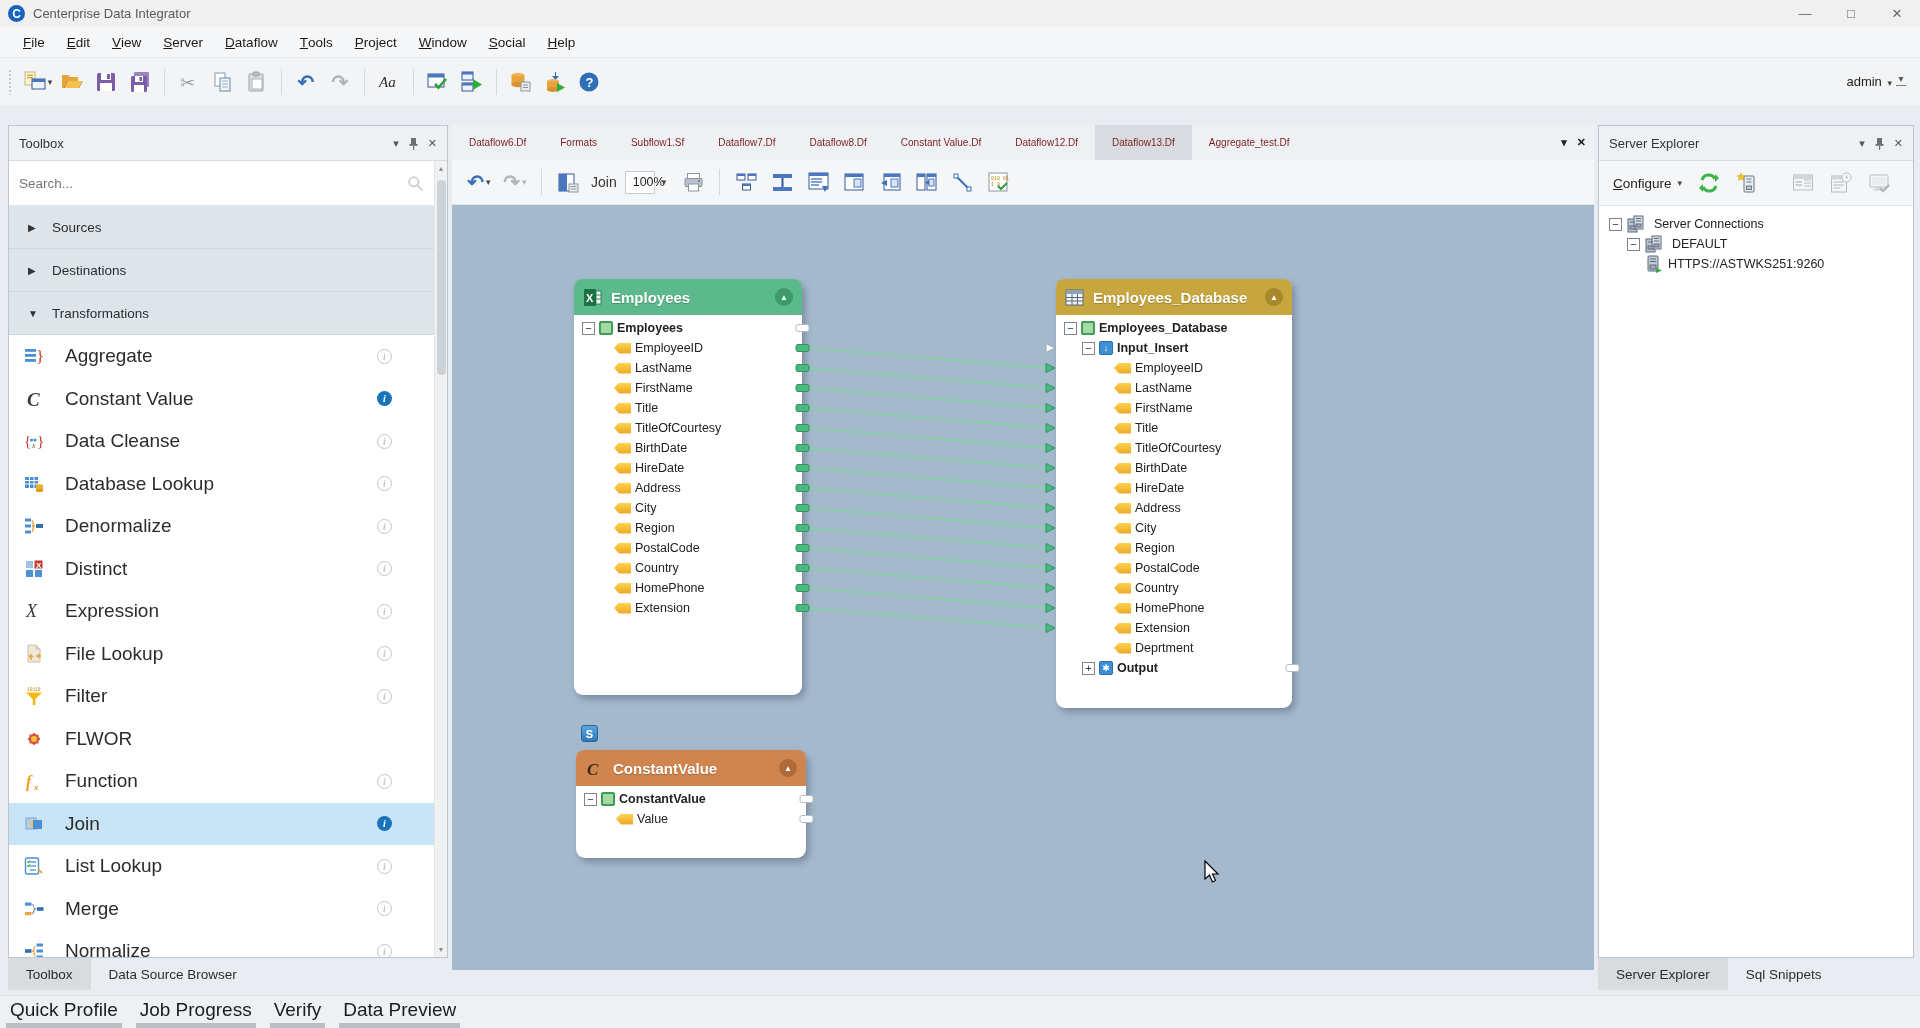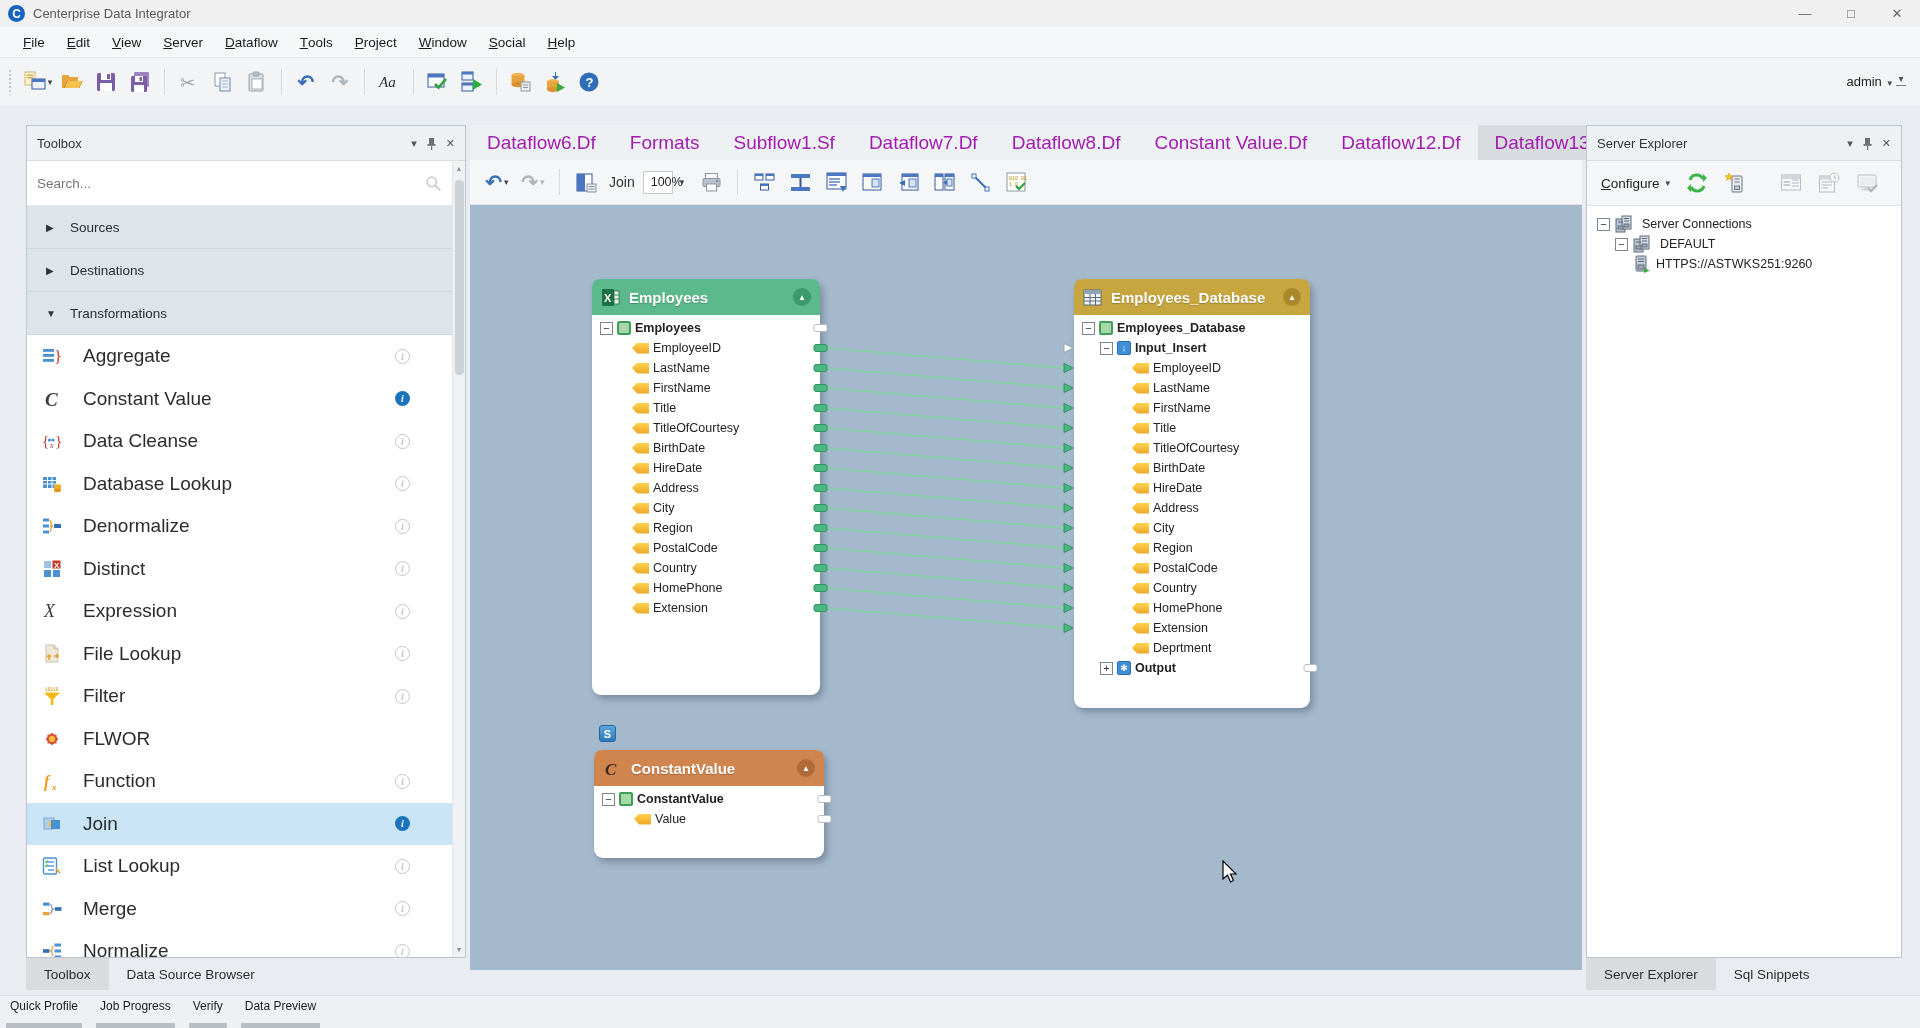--- a/index.html
+++ b/index.html
@@ -25,21 +25,21 @@
   .tb-btn svg { width:22px; height:22px; }
   .drop-caret { font-size:9px; color:#444; margin-left:2px; }
   .tb-sep { width:1px; height:26px; background:#d4d9de; margin:0 7px; }
   .arrow-glyph { font-size:20px; font-weight:bold; line-height:20px; }
   .toolbar-right { margin-left:auto; display:flex; align-items:center; padding-right:14px; gap:4px; }
   .admin-menu { font-size:13px; color:#222; }
   .admin-menu .drop-caret { font-size:9px; }
   .overflow-caret { color:#555; font-size:10px; line-height:6px; text-align:center; }
 
   
-  .workspace { flex:1; display:flex; padding:20px 16px 0 8px; background:#e9edf1; min-height:0;margin-left:18px; }
+  .workspace { flex:1; display:flex; padding:20px 4px 0 8px; background:#e9edf1; min-height:0; }
 
   
   .side-col { display:flex; flex-direction:column; flex:none; }
   .left-col { width:440px; }
   .right-col { width:316px; margin-left:4px; margin-right:2px; }
   .panel { background:#fff; border:1px solid #bcc6cf; display:flex; flex-direction:column; height:833px; }
   .panel-hdr { height:35px; background:#eef1f4; border-bottom:1px solid #d6dce2; display:flex; align-items:center; padding:0 10px; font-size:13px; color:#333; flex:none; }
   .panel-hdr-icons { margin-left:auto; display:flex; gap:9px; align-items:center; color:#555; }
   .panel-hdr-icons .ph-ic { font-size:11px; }
   .panel-hdr-icons svg { width:11px; height:13px; }
@@ -68,21 +68,21 @@
   .sb-thumb { position:absolute; top:4px; left:1.5px; width:9px; height:195px; background:#cdd2d7; border-radius:4px; }
 
   
   .panel-tabs { height:32px; display:flex; padding-top:0; flex:none; }
   .ptab { padding:0 18px; display:flex; align-items:center; font-size:13.5px; color:#2c2c2c; }
   .ptab.active { background:#d8dcdf; }
 
   
   .center-col { flex:1; display:flex; flex-direction:column; min-width:0; margin-left:4px; }
   .doc-tabs { height:35px; background:#eef1f4; display:flex; align-items:stretch; flex:none; }
-  .dtab { padding:0 17px; display:flex; align-items:center; font-size:19px; color:#a21caf; white-space:nowrap; }
+  .dtab { padding:0 17px; display:flex; align-items:center; font-size:10px; color:#7f1d1d; white-space:nowrap; }
   .dtab.active { background:#d8dce0; }
   .doc-tab-ctrl { margin-left:auto; display:flex; align-items:center; gap:10px; padding-right:8px; color:#222; }
   .doc-tab-ctrl .g { font-size:11px; font-weight:bold; }
 
   .canvas-tb { height:45px; background:#f4f6f8; border-bottom:1px solid #dfe3e7; display:flex; align-items:center; padding-left:10px; gap:2px; flex:none; }
   .canvas-tb .tb-btn { height:30px; }
   .canvas-tb .tb-btn svg { width:21px; height:21px; }
   .zoom-label { font-size:14px; color:#333; margin:0 6px 0 4px; }
   .zoom-select { width:30px; height:23px; background:#fff; border:1px solid #c4cbd2; display:flex; align-items:center; padding-left:7px; font-size:12.5px; color:#222; }
   .zoom-caret { font-size:9px; color:#444; margin:0 8px 0 5px; }
@@ -114,21 +114,21 @@
   .se-toolbar .tb-btn { height:30px; }
   .configure-btn { font-size:13.5px; color:#222; display:flex; align-items:center; gap:4px; padding:0 6px; }
   .se-tree { flex:1; background:#fff; padding-top:8px; }
   .tree-row { height:20px; display:flex; align-items:center; gap:5px; font-size:12.5px; color:#222; }
   .tree-row svg { flex:none; }
   .gray-ic { opacity:.5; }
 
   
   .statusbar { height:33px; background:#eef1f4; border-top:1px solid #dde2e7; display:flex; align-items:flex-start; padding:3px 0 0 6px; gap:0; flex:none; }
   .status-item { display:flex; flex-direction:column; align-items:center; margin-right:14px; height:30px; justify-content:space-between; }
-  .status-item .slabel { font-size:12px; color:#1c1c1c; padding:0 4px; }
+  .status-item .slabel { font-size:19px; color:#1c1c1c; padding:0 4px; }
   .status-item .sbar { height:6px; align-self:stretch; background:#b9bfc5; }
 </style>
 </head>
 <body>
 
 <div class="app">
 
   <div class="titlebar">
     <div class="app-logo">C</div>
     <div class="app-title">Centerprise Data Integrator</div>

